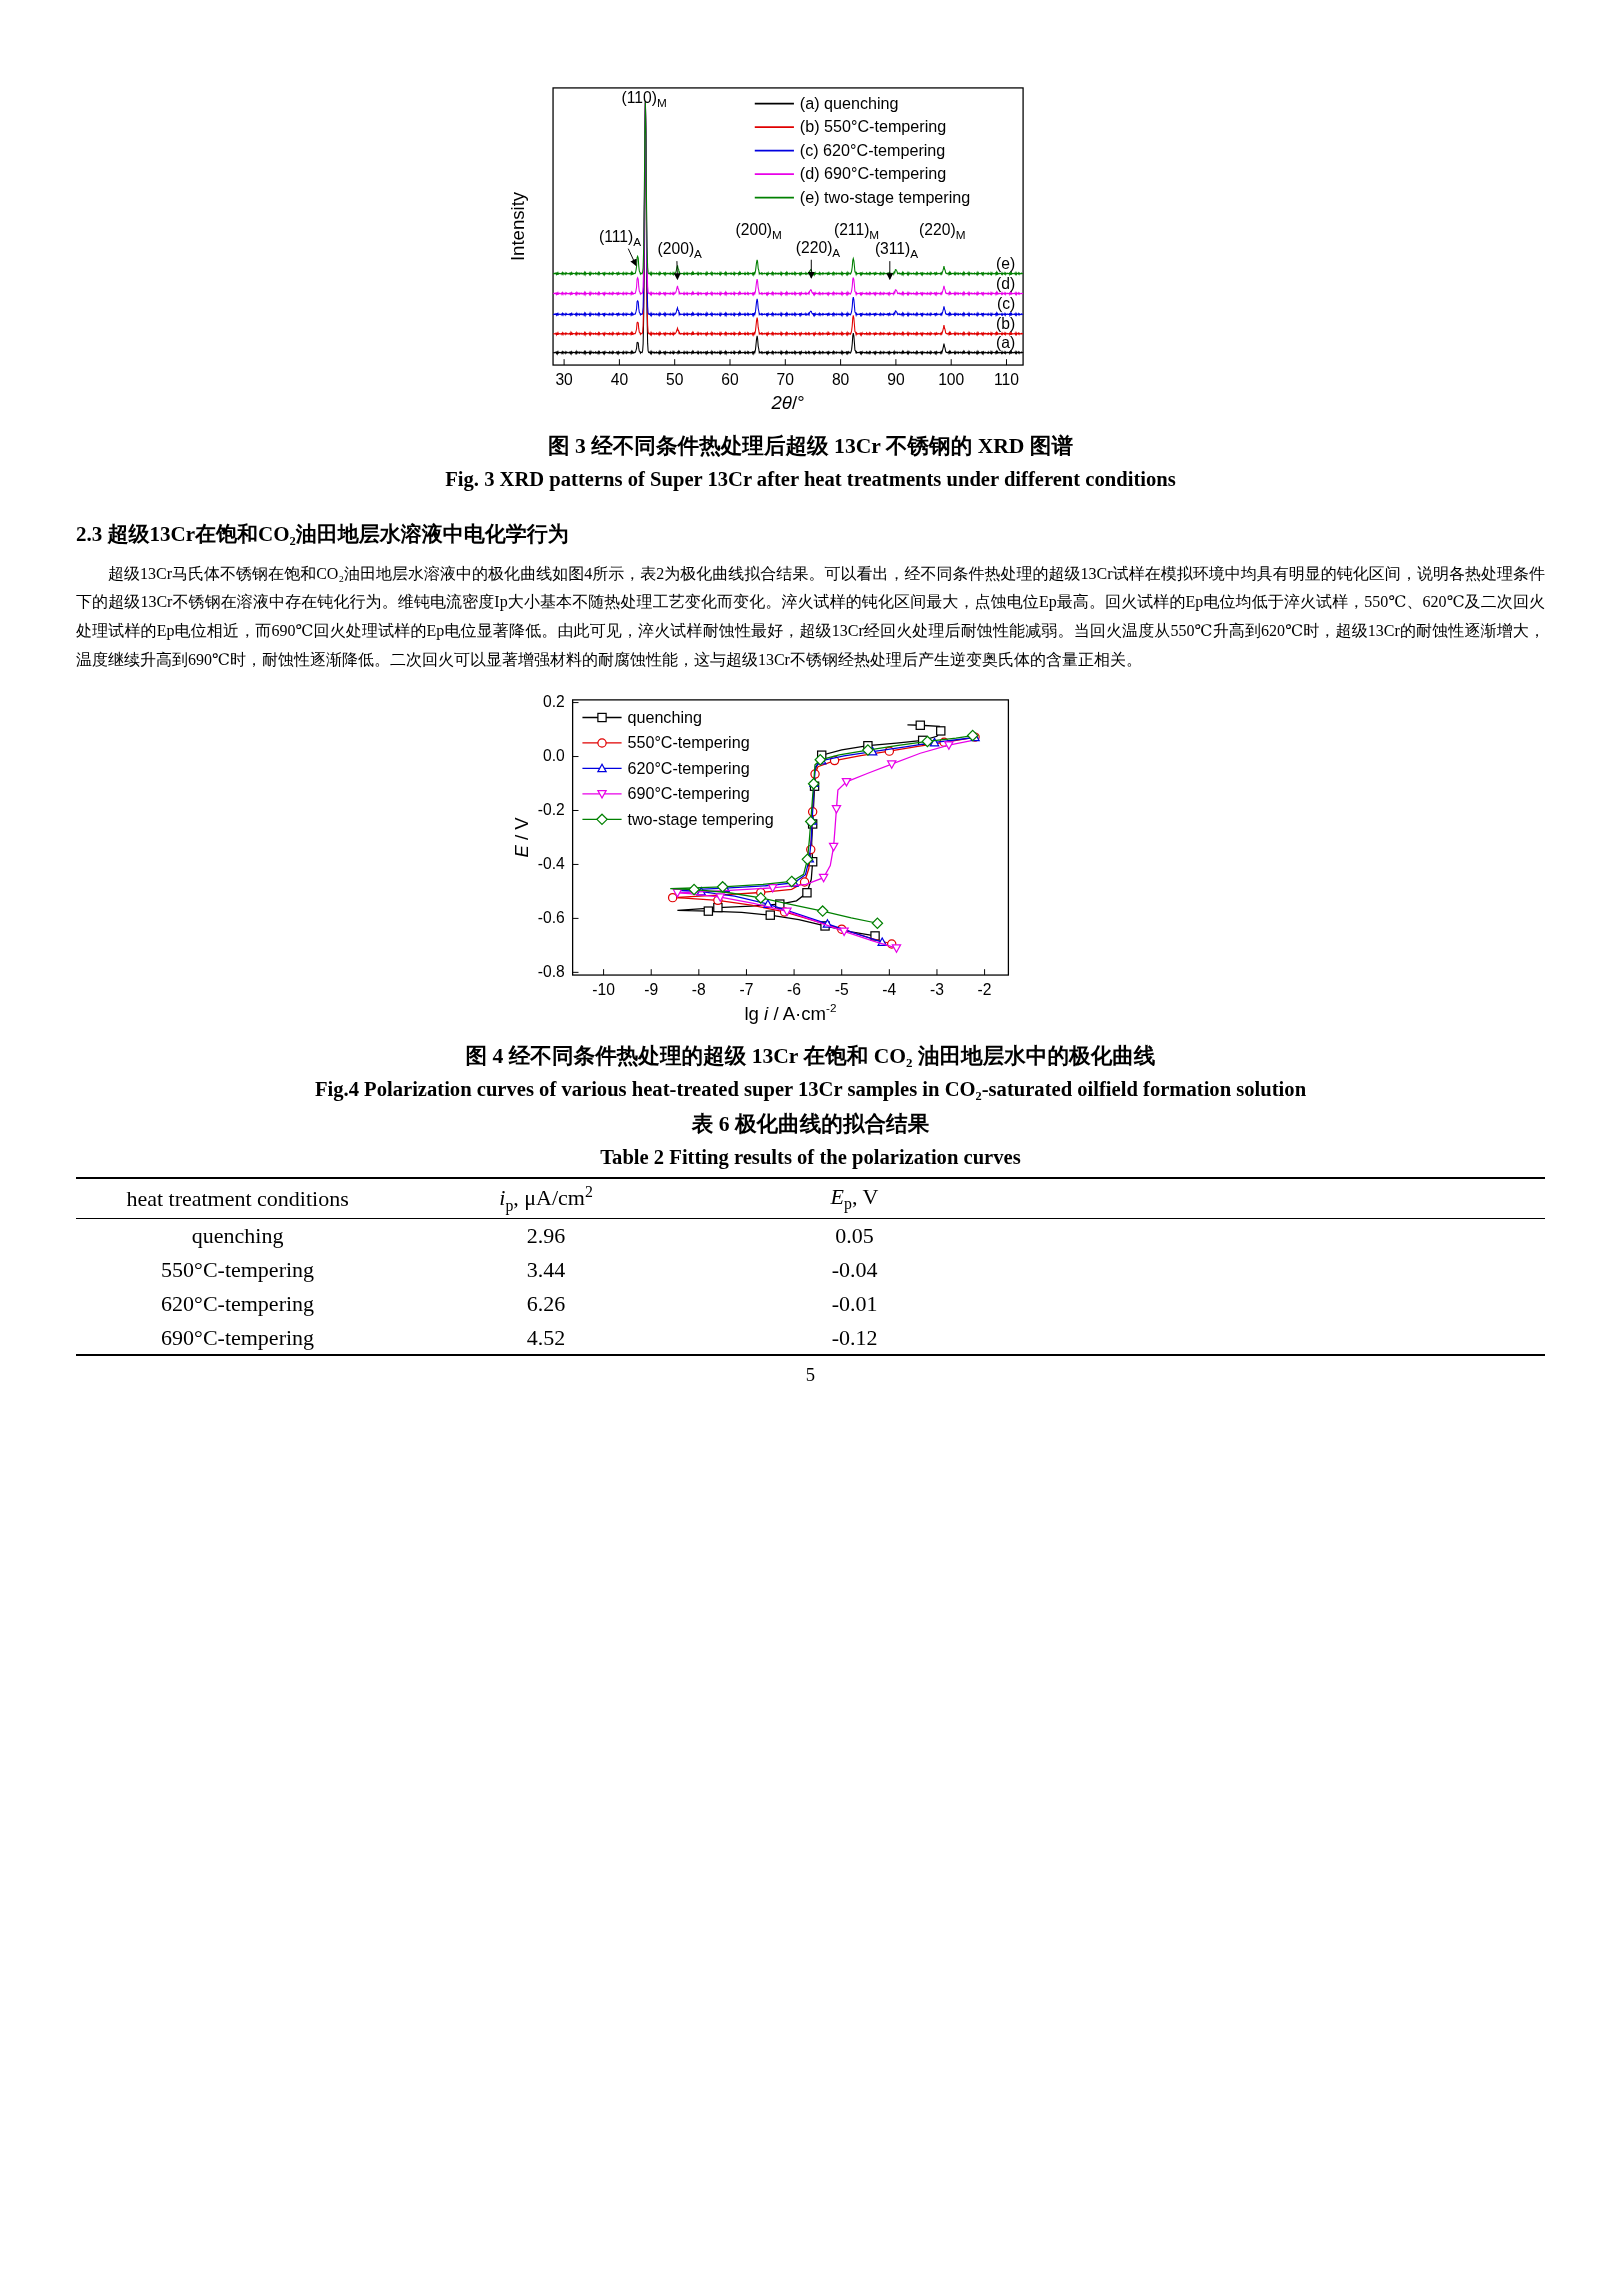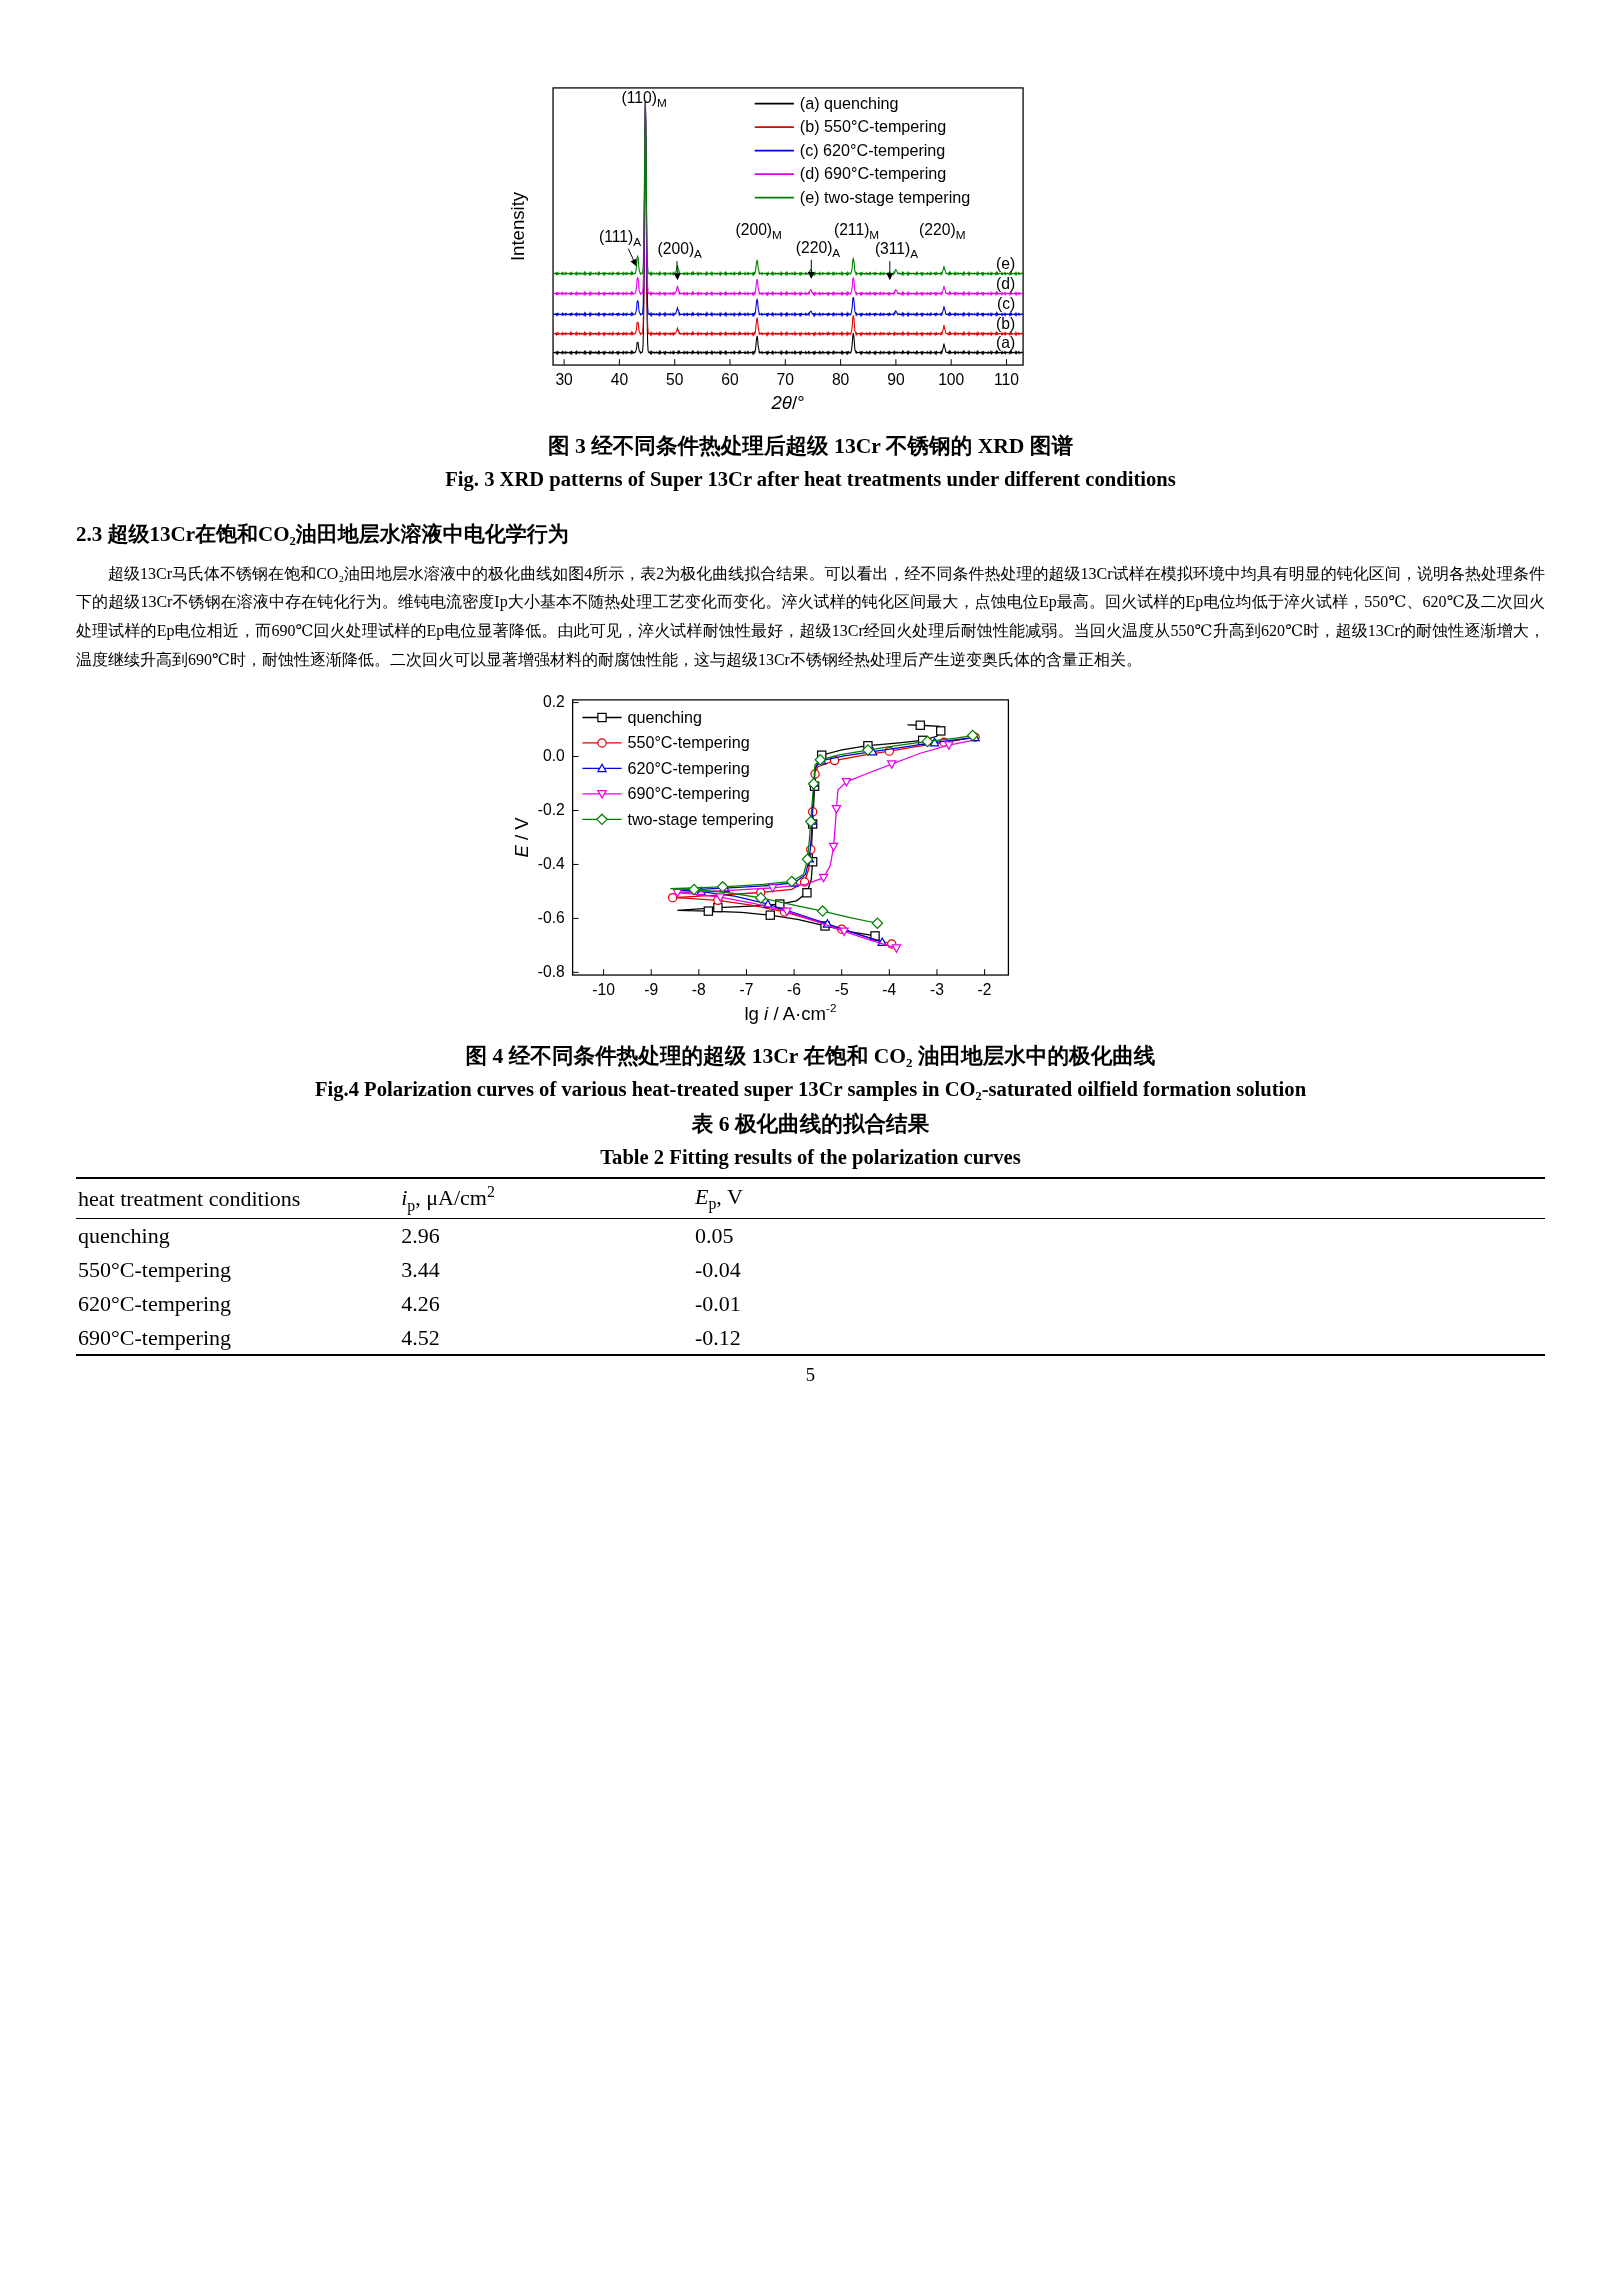--- a/index.html
+++ b/index.html
@@ -21,21 +21,21 @@
   
   .ctick{font:16px "Liberation Sans","DejaVu Sans",sans-serif;fill:#000;}
   .caxis{font:19px "Liberation Sans","DejaVu Sans",sans-serif;fill:#000;}
   .clegend{font:16.5px "Liberation Sans","DejaVu Sans",sans-serif;fill:#000;}
   .pk{font:16px "Liberation Sans","DejaVu Sans",sans-serif;fill:#000;}
   .pksub{font-size:12px;}
   
   table.t2{width:100%;border-collapse:collapse;font-size:22px;margin-top:7.8px;
     border-top:2.2px solid #000;border-bottom:2.2px solid #000;}
   table.t2 thead tr{border-bottom:1.6px solid #000;}
-  table.t2 th,table.t2 td{font-weight:normal;text-align:left;padding:3.9px 2px;}
+  table.t2 th,table.t2 td{font-weight:normal;text-align:center;padding:3.9px 2px;}
   .pageno{ text-align:center;font-size:18.6px;margin-top:7.8px; }
   sub{font-size:0.72em;}
   sup{font-size:0.72em;}
 </style>
 </head>
 <body>
 
 <div class="page">
 
   <figure style="margin:0">
@@ -268,21 +268,21 @@
           <td></td>
       </tr>
       <tr>
         <td>550°C-tempering</td>
         <td>3.44</td>
         <td>-0.04</td>
           <td></td>
       </tr>
       <tr>
         <td>620°C-tempering</td>
-        <td>4.26</td>
+        <td>6.26</td>
         <td>-0.01</td>
           <td></td>
       </tr>
       <tr>
         <td>690°C-tempering</td>
         <td>4.52</td>
         <td>-0.12</td>
           <td></td>
       </tr>
     </tbody>

